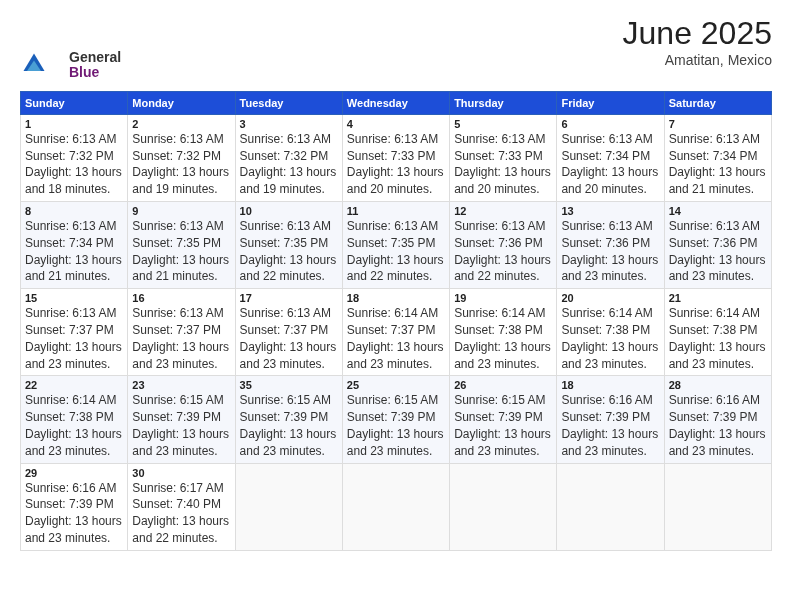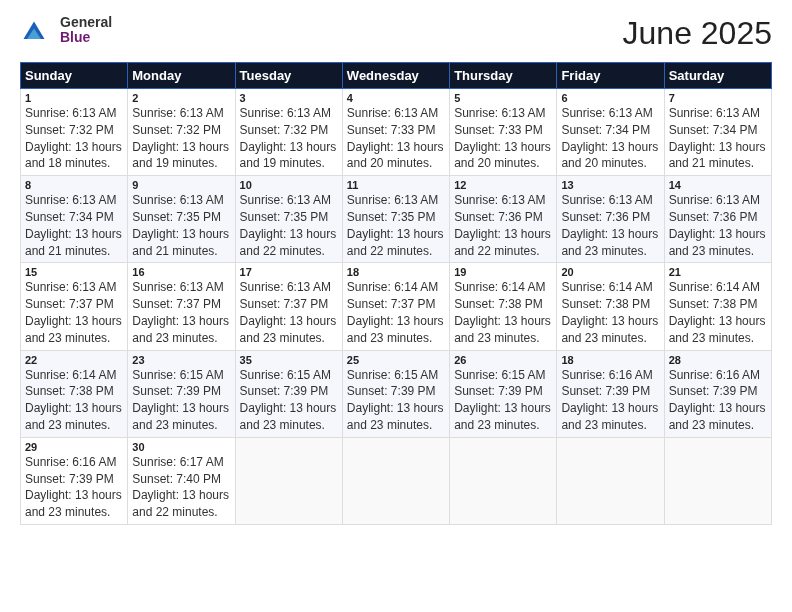--- a/index.html
+++ b/index.html
@@ -16,22 +16,23 @@
       padding: 15px 20px;
     }
     .header {
       display: flex;
       justify-content: space-between;
       align-items: flex-start;
       margin-bottom: 10px;
     }
     .logo {
       display: flex;
-      align-items: flex-end;
-      gap: 12px;
+      align-items: flex-start;
+      gap: 21px;
+      margin-top: 35px;
     }
     .logo-text {
       display: flex;
       flex-direction: column;
       line-height: 1.1;
     }
     .logo-general {
       font-size: 14px;
       font-weight: bold;
       color: #333;
@@ -56,23 +57,23 @@
     .location {
       font-size: 14px;
       color: #444;
     }
     .calendar {
       width: 100%;
       border-collapse: collapse;
       border: 1px solid #ccc;
     }
     .calendar th {
-      background: #0f172a;
+      background: #1d4ed8;
       color: #fff;
-      font-size: 13px;
+      font-size: 11px;
       font-weight: bold;
       padding: 5px 4px;
       text-align: left;
       border: 1px solid #2a5fba;
     }
     .calendar td {
       vertical-align: top;
       padding: 3px 4px;
       border: 1px solid #ddd;
       font-size: 8.5px;
@@ -110,20 +111,21 @@
         <polygon points="20,5 35,30 5,30" fill="#1a5fba"></polygon>
         <polygon points="20,15 30,30 10,30" fill="#4a9fd4"></polygon>
       </svg>
       <div class="logo-text">
         <span class="logo-general">General</span>
         <span class="logo-blue">Blue</span>
       </div>
     </div>
     <div class="title-block">
       <div class="month-title">June 2025</div>
+      <div class="location">Amatitan, Mexico</div>
     </div>
   </div>
 
   <table class="calendar">
     <thead>
       <tr>
         <th>Sunday</th>
         <th>Monday</th>
         <th>Tuesday</th>
         <th>Wednesday</th>

